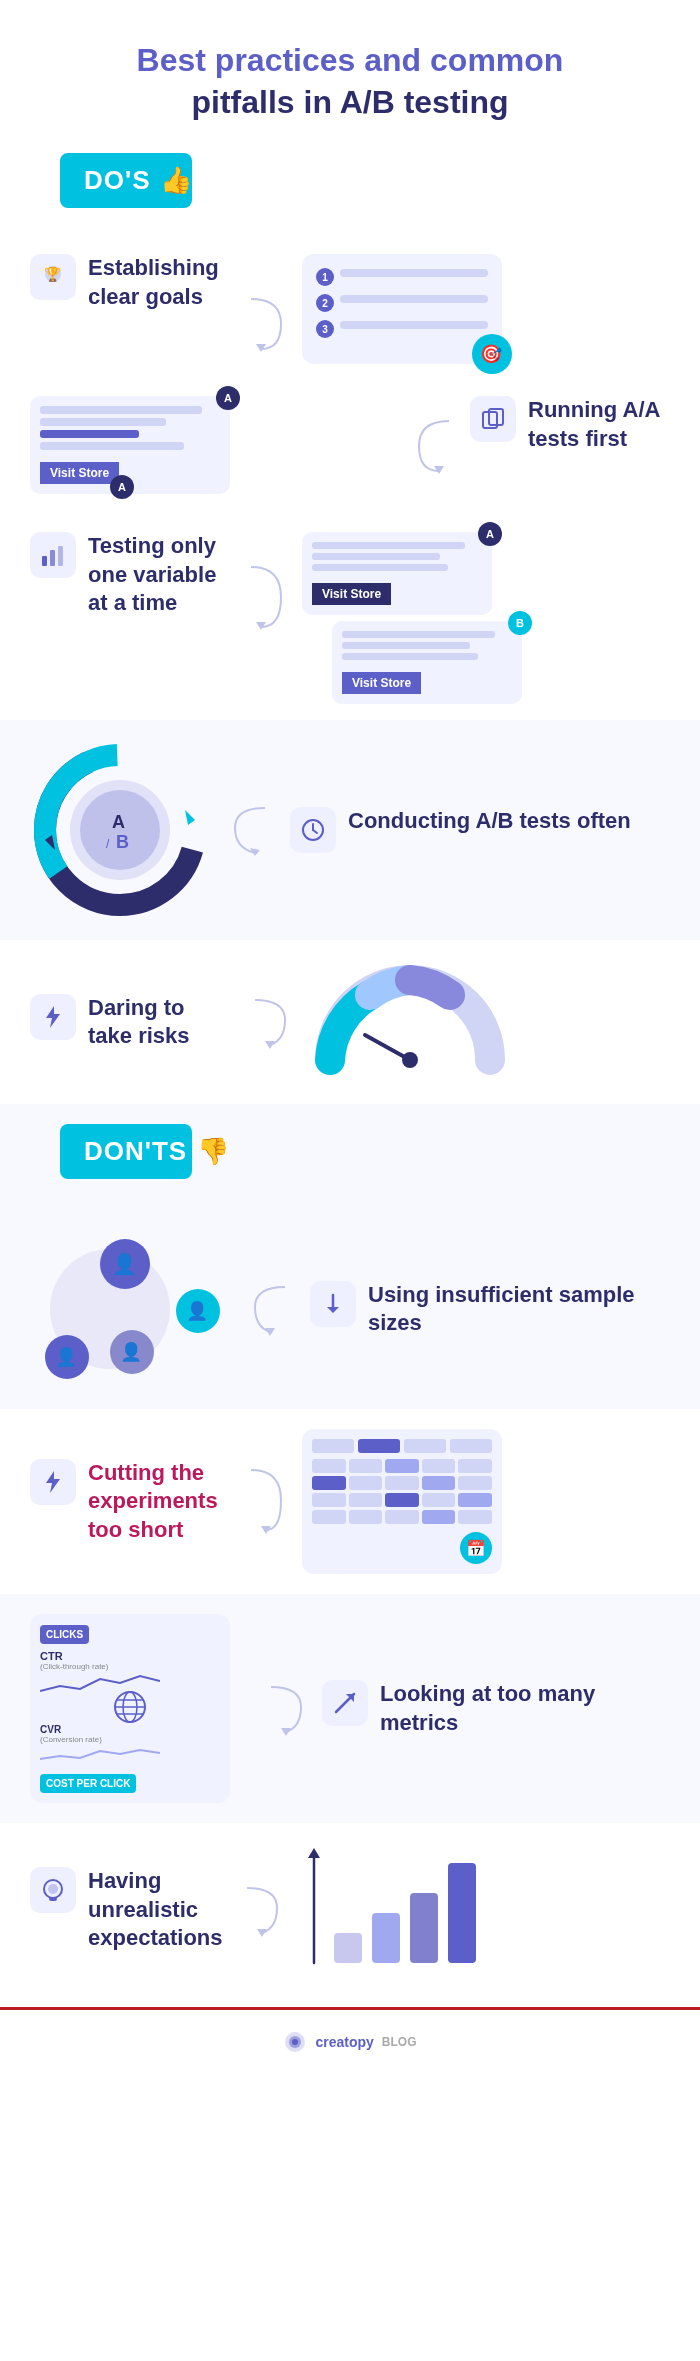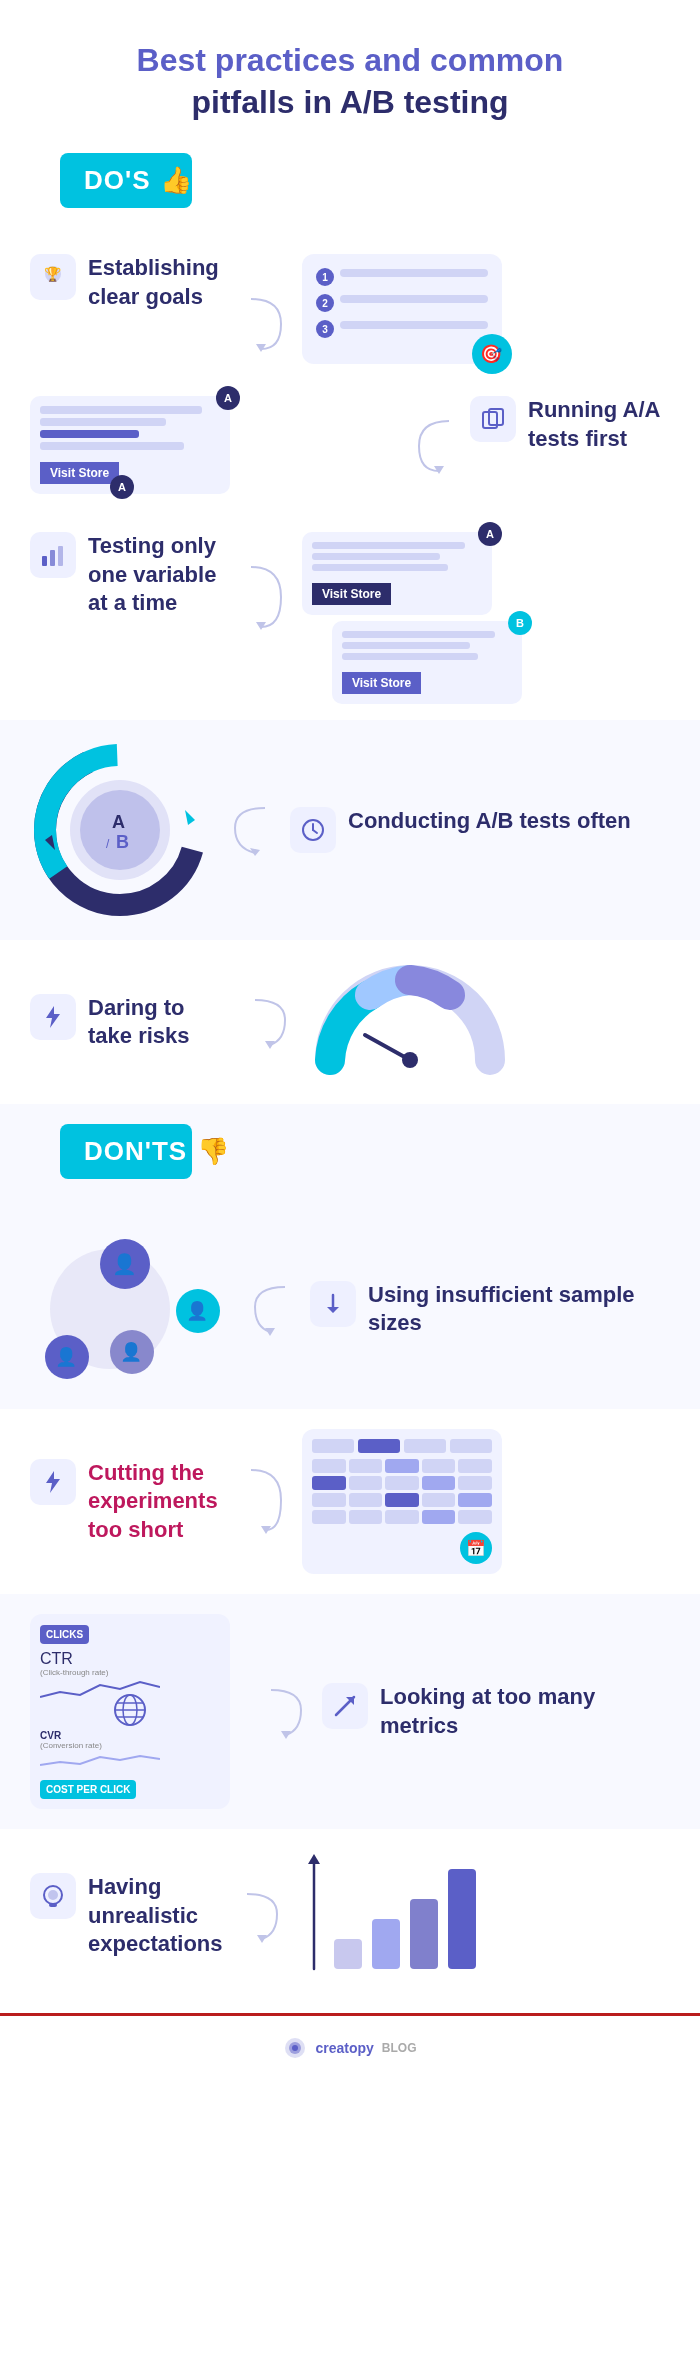--- a/index.html
+++ b/index.html
@@ -498,21 +498,21 @@
   </div>
 
   <div style="display:flex; align-items:center; padding:20px 30px; gap:16px; background:#f8f9ff;">
 
     <div style="flex:0 0 220px;">
       <div class="metrics-visual">
         
         <span class="metric-badge blue">CLICKS</span>
         
         <div style="margin-top:6px; margin-bottom:4px;">
-          <div style="font-size:16px; font-weight:400; color:#2d2d6b;">CTR</div>
+          <div style="font-size:11px; font-weight:700; color:#2d2d6b;">CTR</div>
           <div style="font-size:8px; color:#888;">(Click-through rate)</div>
           <svg width="120" height="25" viewBox="0 0 120 25">
             <polyline points="0,20 20,15 40,18 60,8 80,12 100,5 120,10" fill="none" stroke="#5b5fc7" stroke-width="2"></polyline>
           </svg>
         </div>
         
         <div style="position:absolute; left:50%; top:50%; transform:translate(-50%,-50%);">
           <svg width="36" height="36" viewBox="0 0 36 36">
             <circle cx="18" cy="18" r="15" fill="none" stroke="#5b5fc7" stroke-width="2"></circle>
             <ellipse cx="18" cy="18" rx="7" ry="15" fill="none" stroke="#5b5fc7" stroke-width="1.5"></ellipse>

